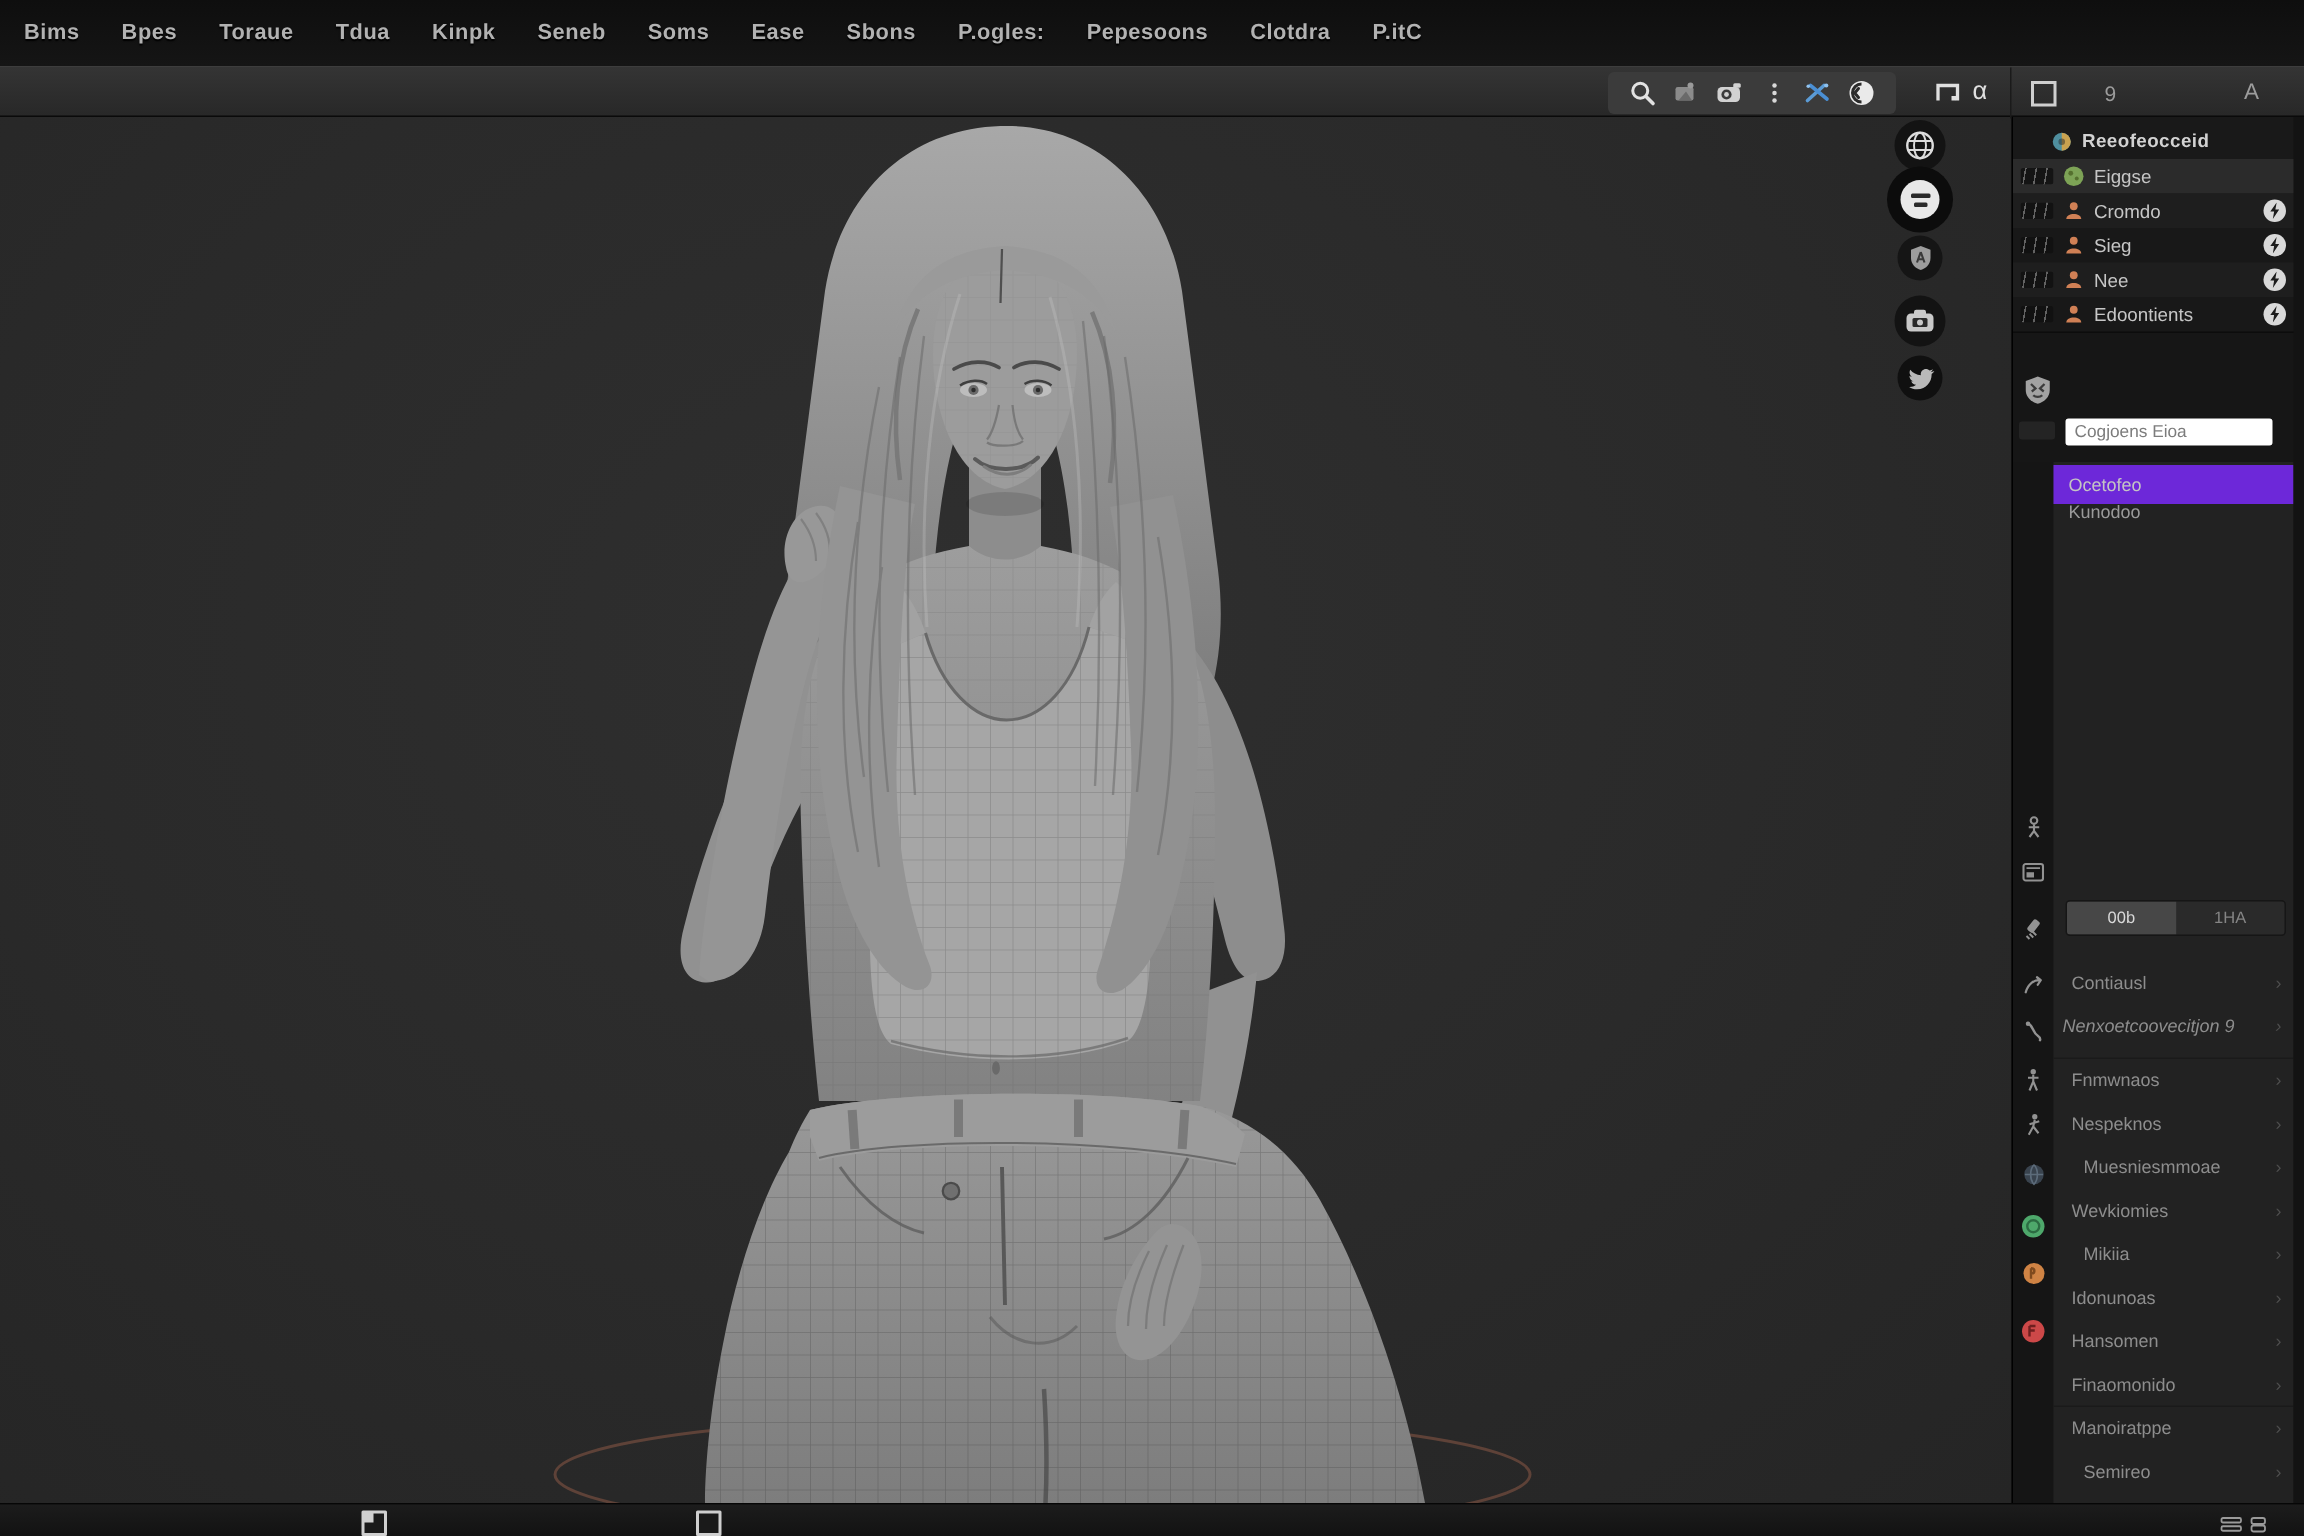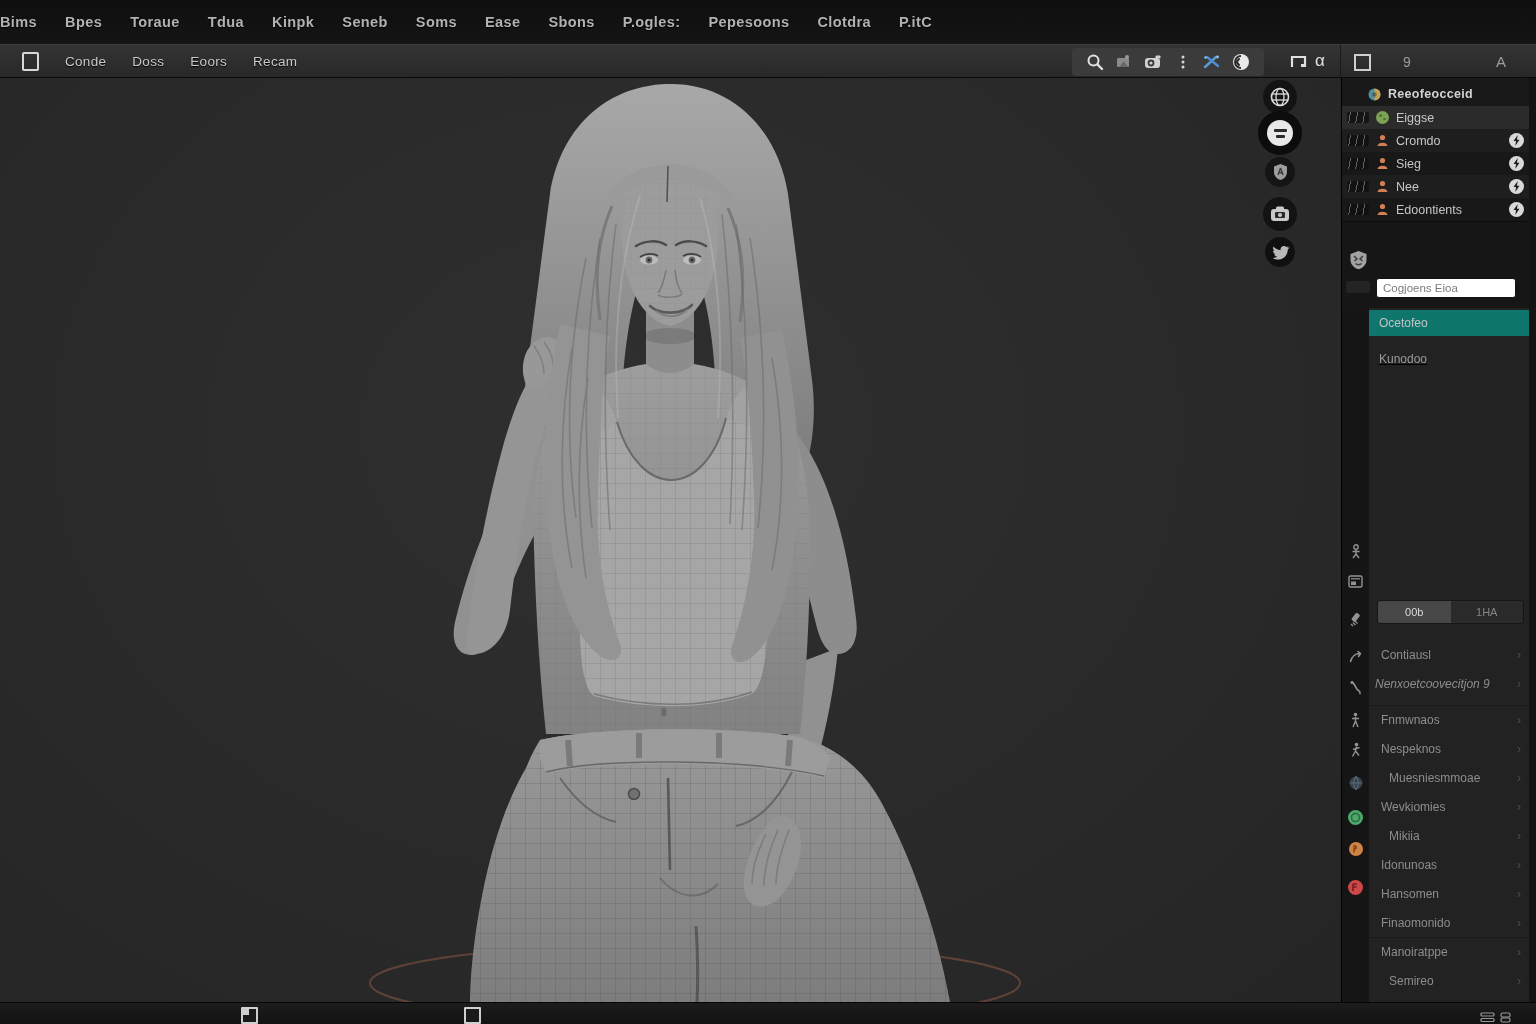--- a/index.html
+++ b/index.html
@@ -2,21 +2,21 @@
 <html><head>
 <meta charset="utf-8">
 <style>
   html,body{margin:0;padding:0;background:#000;}
   .app{position:relative;width:1536px;height:1024px;overflow:hidden;background:#262626;
        font-family:"Liberation Sans",sans-serif;-webkit-font-smoothing:antialiased;}
 
   
   .menubar{position:absolute;left:0;top:0;width:100%;height:44px;
            background:linear-gradient(#0e0e0e,#151515);display:flex;align-items:center;
-           gap:28px;box-sizing:border-box;z-index:5;}
+           gap:28px;padding-left:16px;box-sizing:border-box;z-index:5;}
   .mi{color:#b2b2b2;font-size:14.5px;font-weight:bold;letter-spacing:.4px;
       text-shadow:0 1px 1px #000;cursor:default;}
 
   
   .toolbar{position:absolute;left:0;top:44px;width:100%;height:34px;box-sizing:border-box;
            background:linear-gradient(#343434,#282828);border-top:1px solid #3d3d3d;
            border-bottom:1px solid #0a0a0a;z-index:5;}
   .tb-left{position:absolute;left:22px;top:0;height:100%;display:flex;align-items:center;gap:26px;}
   .ti{color:#c9c9c9;font-size:13.5px;letter-spacing:.3px;text-shadow:0 1px 1px #000;}
   .win-ic{width:13px;height:15px;border:2px solid #d8d8d8;border-radius:2px;display:inline-block;}
@@ -52,21 +52,21 @@
         display:flex;align-items:center;justify-content:center;flex:0 0 auto;cursor:pointer;}
   .p-mid{position:absolute;left:0;top:143px;width:100%;height:87px;background:#161616;border-top:1px solid #0c0c0c;}
   .searchbox{position:absolute;left:34px;top:200px;width:140px;height:20px;background:#ffffff;
              border:1px solid #141414;border-radius:3px;color:#7c7c7c;font-size:11.5px;
              padding:0 6px;box-sizing:border-box;font-family:"Liberation Sans",sans-serif;}
   .search-thumb{position:absolute;left:4px;top:203px;width:24px;height:12px;border-radius:2px;background:#242424;}
   .strip{position:absolute;left:0;top:230px;width:27px;bottom:0;background:#151515;}
   .strip .sic{position:absolute;left:4px;width:19px;height:19px;display:flex;align-items:center;justify-content:center;cursor:pointer;}
   .content{position:absolute;left:27px;top:230px;right:7px;bottom:0;background:#222222;}
   .crow{position:absolute;left:0;width:100%;height:26px;display:flex;align-items:center;padding-left:10px;box-sizing:border-box;cursor:pointer;}
-  .crow.dark{background:#0f766e;}
+  .crow.dark{background:#6d28d9;}
   .crow-label{color:#c4c4c4;font-size:12px;}
   .crow-label.dim{color:#9a9a9a;}
   .seg{position:absolute;left:8px;top:292px;width:145px;height:22px;display:flex;border:1px solid #161616;border-radius:3px;overflow:hidden;}
   .seg button{flex:1;border:0;font-size:11px;font-family:"Liberation Sans",sans-serif;cursor:pointer;}
   .seg .on{background:#474747;color:#d8d8d8;}
   .seg .off{background:#2a2a2a;color:#858585;}
   .plist{position:absolute;left:0;top:332px;width:100%;}
   .li{height:29px;display:flex;align-items:center;padding:0 8px 0 12px;box-sizing:border-box;cursor:pointer;}
   .li .lt{color:#8d8d8d;font-size:12px;flex:1;white-space:nowrap;overflow:hidden;}
   .li .chev{color:#4e4e4e;font-size:12px;}
@@ -98,27 +98,20 @@
     <span class="mi">Soms</span>
     <span class="mi">Ease</span>
     <span class="mi">Sbons</span>
     <span class="mi">P.ogles:</span>
     <span class="mi">Pepesoons</span>
     <span class="mi">Clotdra</span>
     <span class="mi">P.itC</span>
   </div>
 
   <div class="toolbar">
-    <div class="tb-left">
-      <span class="win-ic"></span>
-      <span class="ti">Conde</span>
-      <span class="ti">Doss</span>
-      <span class="ti">Eoors</span>
-      <span class="ti">Recam</span>
-    </div>
 
     <div class="tb-group">
       <span class="tb-ic">
         <svg width="18" height="18" viewBox="0 0 18 18">
             <circle cx="7.5" cy="7.5" r="5" fill="none" stroke="#e2e2e2" stroke-width="2"></circle>
             <line x1="11.5" y1="11.5" x2="16" y2="16" stroke="#e2e2e2" stroke-width="2.4" stroke-linecap="round"></line>
           </svg>
       </span>
       <span class="tb-ic">
         <svg width="18" height="18" viewBox="0 0 18 18">
@@ -467,21 +460,21 @@
             <circle cx="8.5" cy="8.5" r="7.5" fill="#cc4848"></circle>
             <path d="M6 5 V12 M6 5 H10 M6 8 H9.5" stroke="#6e1f1f" stroke-width="1.6" fill="none"></path>
           </svg>
         </span>
     </div>
 
     <div class="content">
       <div class="crow dark" style="top:2px;">
         <span class="crow-label">Ocetofeo</span>
       </div>
-      <div class="crow" style="top:38px;text-decoration:underline;">
+      <div class="crow" style="top:20px;">
         <span class="crow-label dim">Kunodoo</span>
       </div>
 
       <div class="seg">
         <button class="on">00b</button>
         <button class="off">1HA</button>
       </div>
 
       <div class="plist">
         <div class="li">

